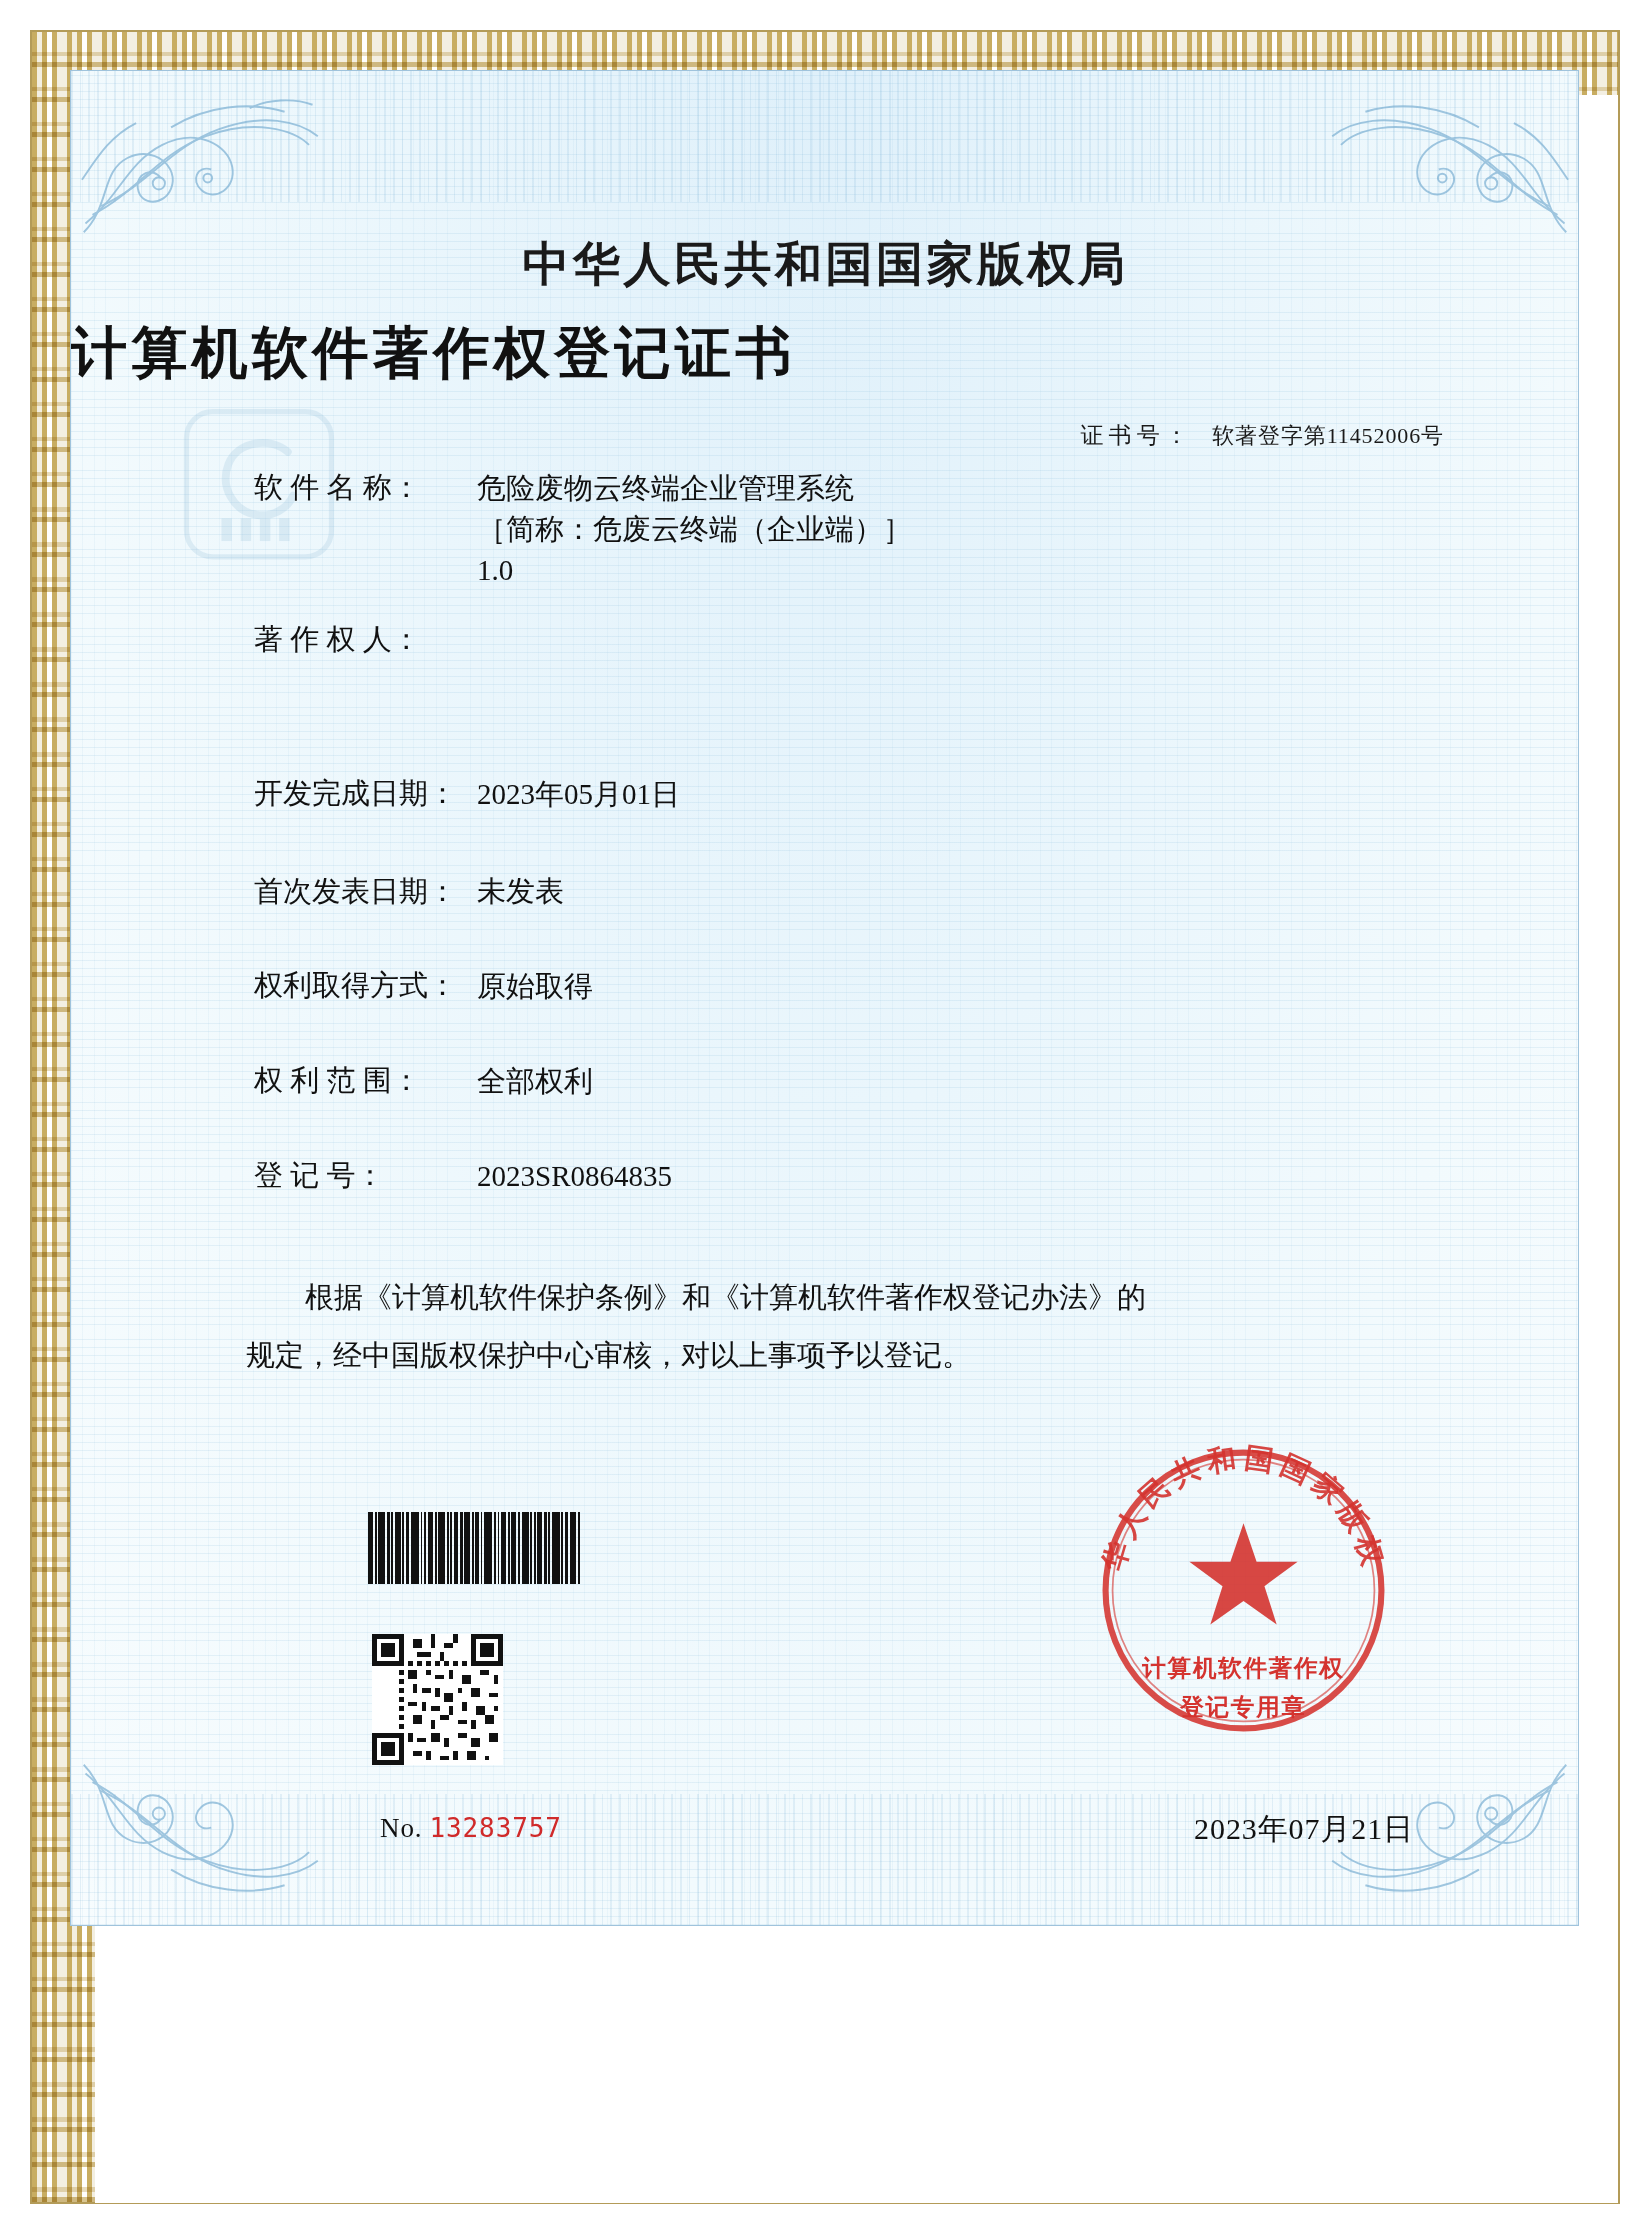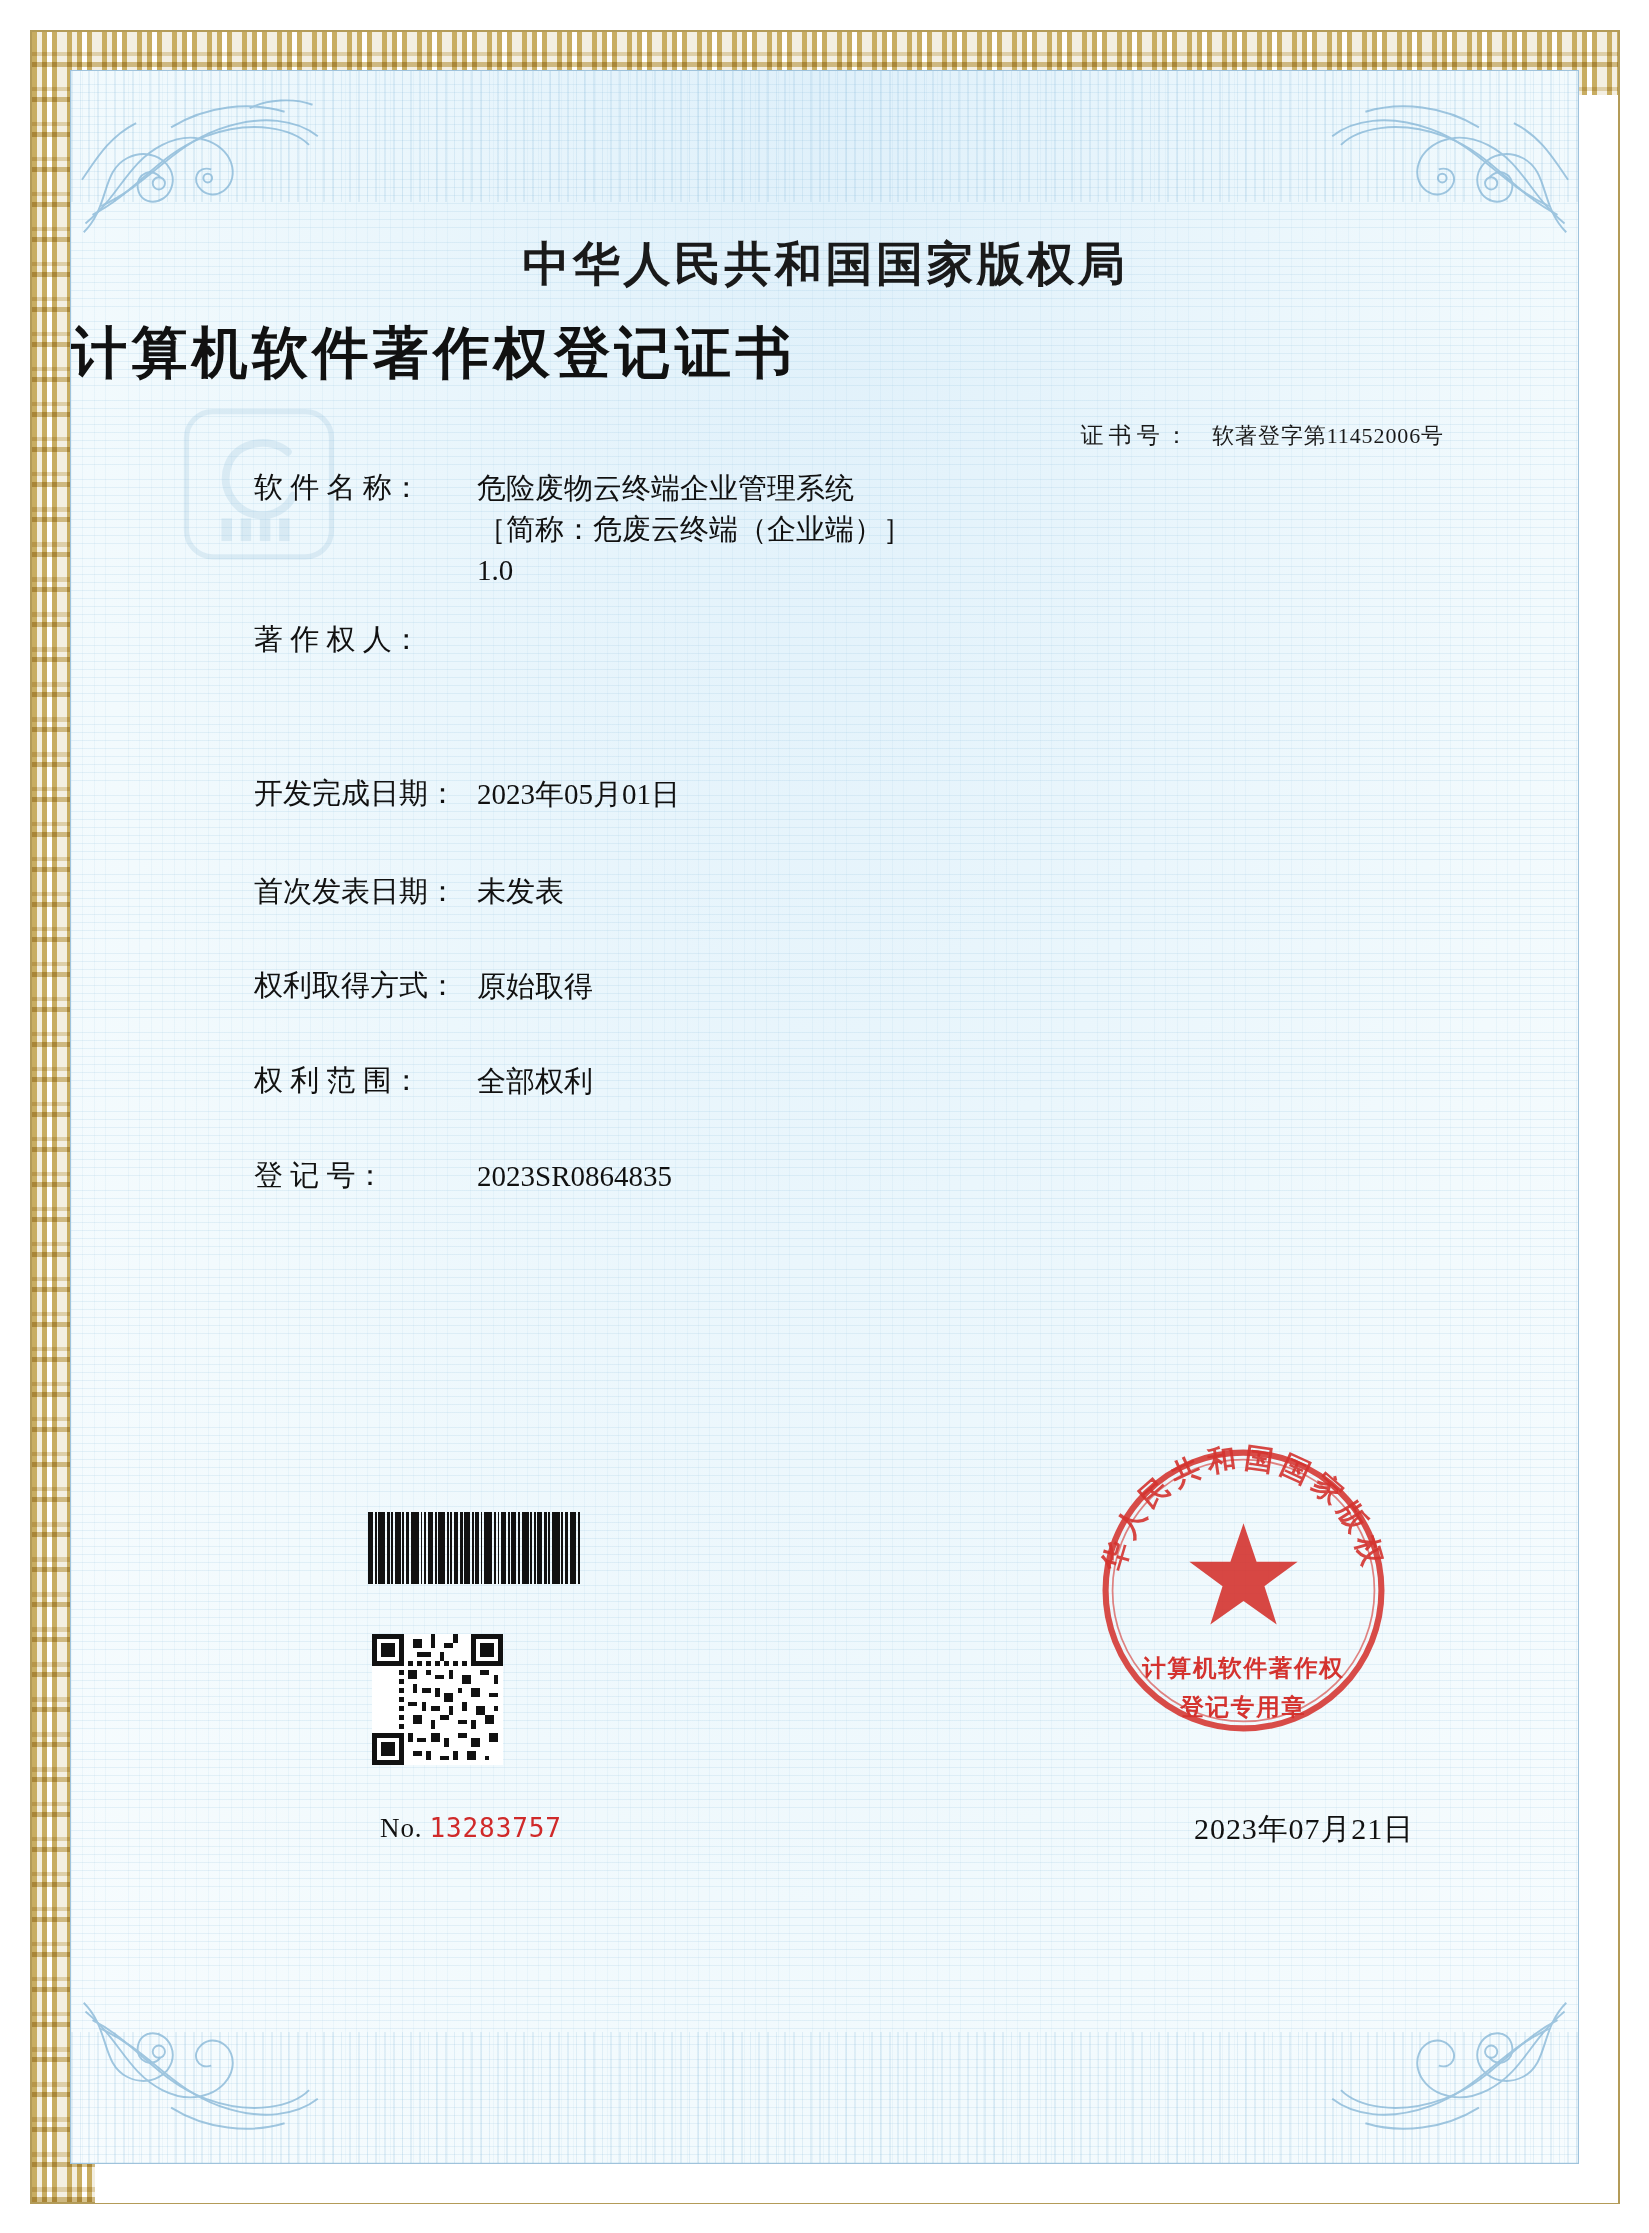--- a/index.html
+++ b/index.html
@@ -52,21 +52,21 @@
     left: 63px; top: 63px;
     width: 1523px; height: 2108px;
     background: #ffffff;
     box-sizing: border-box;
   }
 
   
   .panel {
     position: absolute;
     left: 70px; top: 70px;
-    width: 1509px; height: 2094px;
+    width: 1509px; height: 1856px;
     box-sizing: border-box;
     border: 1.7px solid #9fc3dc;
     background:
       radial-gradient(ellipse at 50% 0%, #dff0fa 0%, #eaf6fc 40%, #f2fafd 70%, #f7fcfe 100%);
     overflow: hidden;
   }
   
   .panel::before {
     content: "";
     position: absolute;
@@ -375,20 +375,24 @@
       <div class="field f-scope">
         <span class="f-label">权 利 范 围：</span>
         <span class="f-value">全部权利</span>
       </div>
 
       <div class="field f-regno">
         <span class="f-label">登 记 号：</span>
         <span class="f-value">2023SR0864835</span>
       </div>
 
+      <div class="statement">
+        <p class="indent">根据《计算机软件保护条例》和《计算机软件著作权登记办法》的</p>
+        <p>规定，经中国版权保护中心审核，对以上事项予以登记。</p>
+      </div>
 
       <div class="barcode">
         <i style="width:5.2px"></i>
           <i style="width:1.7px"></i>
           <i style="width:7px"></i>
           <i style="width:2.6px"></i>
         <i style="width:1.7px"></i>
           <i style="width:6.1px"></i>
           <i style="width:1.7px"></i>
           <i style="width:3.5px"></i>

